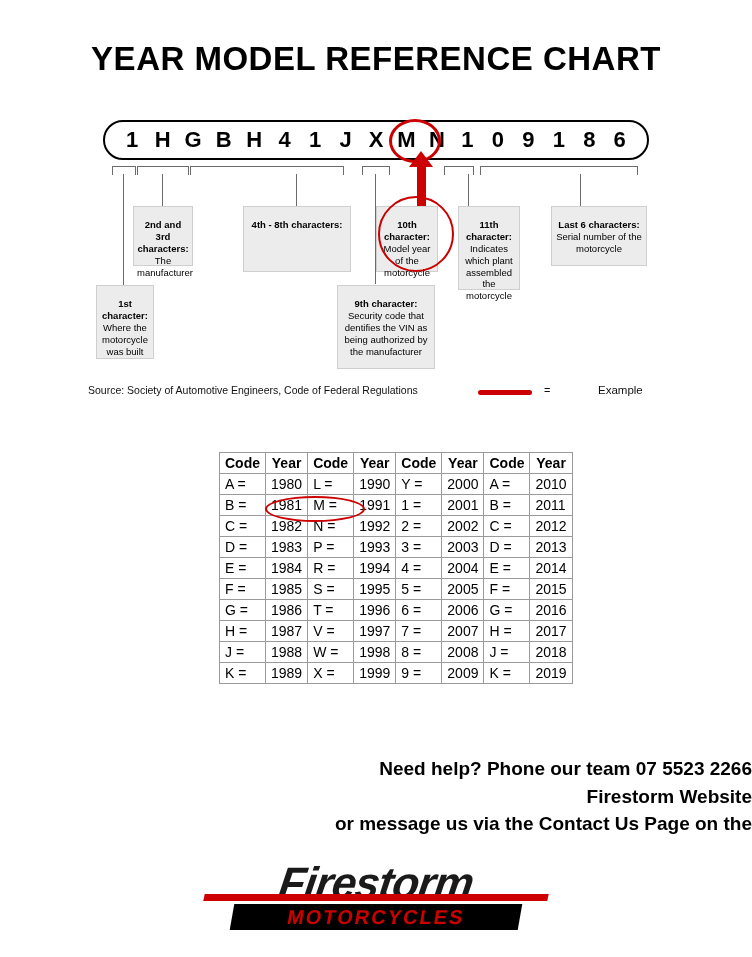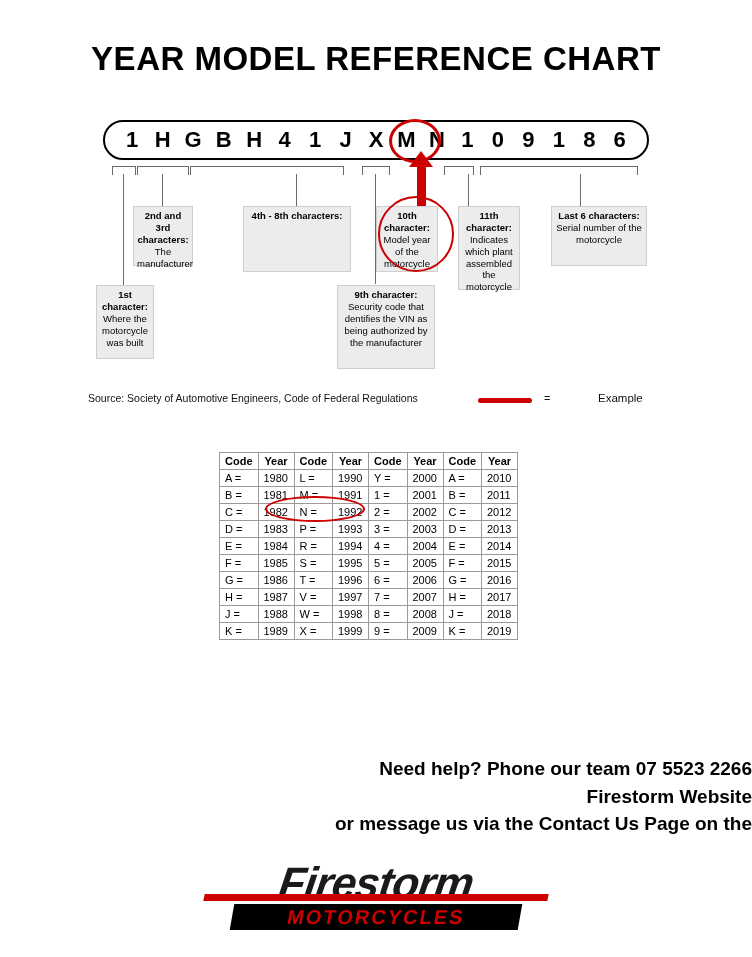--- a/index.html
+++ b/index.html
@@ -68,21 +68,21 @@
   }
 
   
   .callout {
     position: absolute;
     background: #ececec;
     border: 1px solid #cfcfcf;
     font-size: 9.5px;
     line-height: 1.25;
     text-align: center;
-    padding: 3px 3px;
+    padding: 12px 3px;
     box-sizing: border-box;
     color: #000;
   }
   .callout b { font-weight: bold; }
 
   
   #red-ellipse-vin {
     position: absolute;
     left: 389px;
     top: 119px;
@@ -116,21 +116,21 @@
     width: 76px;
     height: 76px;
     border: 2px solid #cc0000;
     border-radius: 50%;
     box-sizing: border-box;
   }
 
   
   #source-row {
     position: absolute;
-    top: 392px;
+    top: 384px;
     left: 88px;
     width: 600px;
     height: 16px;
     font-size: 10.5px;
     color: #111;
   }
   #source-text { position: absolute; left: 0; top: 0; }
   #example-dash {
     position: absolute;
     left: 390px;
@@ -144,21 +144,21 @@
   #example-label { position: absolute; left: 480px; top: 0; font-size: 11.5px; margin-left: 30px; }
 
   
   #year-table-wrap {
     position: absolute;
     top: 452px;
     left: 219px;
   }
   table#year-table {
     border-collapse: collapse;
-    font-size: 11px;
+    font-size: 14px;
   }
   table#year-table th,
   table#year-table td {
     border: 1px solid #9a9a9a;
     padding: 2px 5px;
     height: 17px;
     box-sizing: border-box;
     background: #fff;
   }
   table#year-table th {

